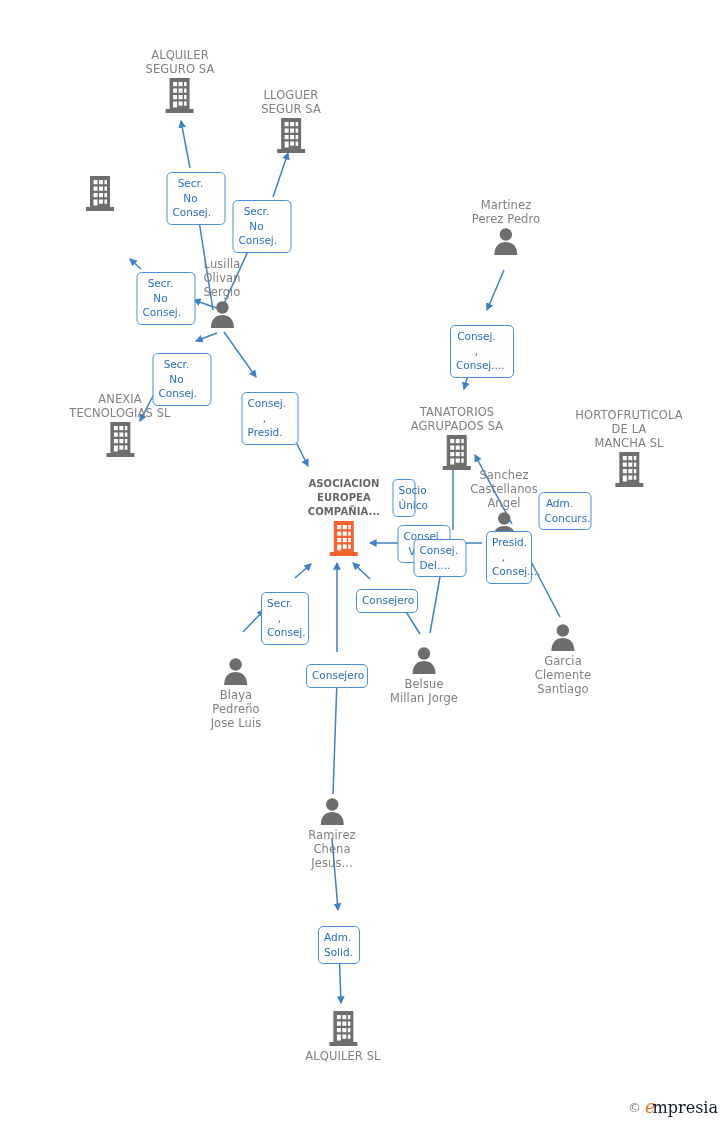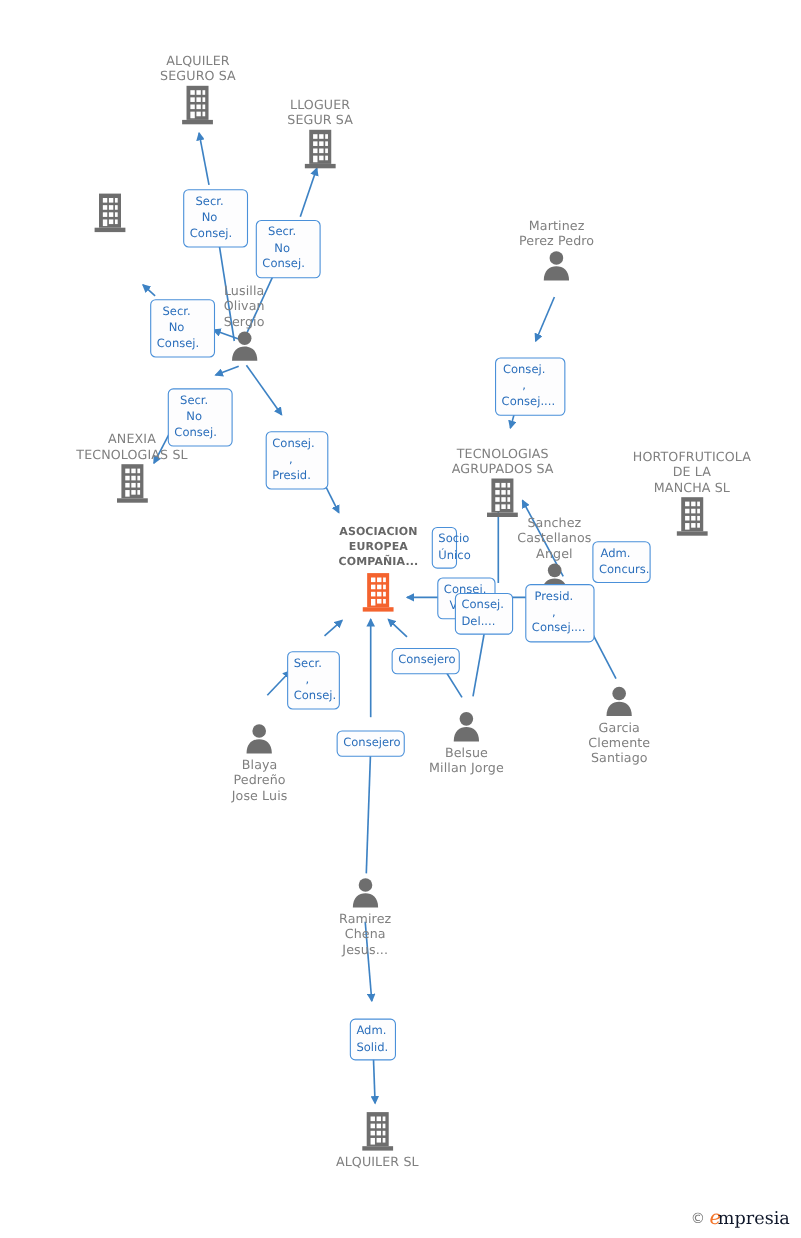--- a/index.html
+++ b/index.html
@@ -256,21 +256,21 @@
         <div class="node-label">Martinez
 Perez Pedro</div>
         <div class="node-icon">
           <svg width="30" height="30" viewBox="0 0 30 30" aria-hidden="true">
             <circle cx="15" cy="8.5" r="6.2" fill="#6e6e6e"></circle>
             <path d="M3.5 29 C3.5 19.5 9 16 15 16 C21 16 26.5 19.5 26.5 29 Z" fill="#6e6e6e"></path>
           </svg>
         </div>
       </div>
       <div class="node label-above" style="left: 457px; top: 405px;">
-        <div class="node-label">TECNOLOGIAS
+        <div class="node-label">TANATORIOS
 AGRUPADOS SA</div>
         <div class="node-icon">
           <svg width="30" height="38" viewBox="0 0 30 38" aria-hidden="true">
             <rect x="5" y="2" width="20" height="31" fill="#6e6e6e"></rect>
             <rect x="1" y="33" width="28" height="4" fill="#6e6e6e"></rect>
             <g fill="#ffffff">
               <rect x="8.5" y="6" width="4" height="4.2"></rect>
               <rect x="14" y="6" width="4" height="4.2"></rect>
               <rect x="19.5" y="6" width="2.5" height="4.2"></rect>
               <rect x="8.5" y="12.5" width="4" height="4.2"></rect>
@@ -428,21 +428,21 @@
       <div class="rel" style="left: 482px; top: 325px; width: 64px; min-height: 37px;">Consej. ,
 Consej....</div>
       <div class="rel" style="left: 404px; top: 479px; width: 22px; min-height: 37px;">Socio
 Único</div>
       <div class="rel" style="left: 565px; top: 492px; width: 53px; min-height: 37px;">Adm.
 Concurs.</div>
       <div class="rel" style="left: 424px; top: 525px; width: 53px; min-height: 37px;">Consej.
 Vi...</div>
       <div class="rel" style="left: 440px; top: 539px; width: 53px; min-height: 37px;">Consej.
 Del....</div>
-      <div class="rel" style="left: 509px; top: 531px; width: 63px; min-height: 37px;">Presid. ,
+      <div class="rel" style="left: 509px; top: 531px; width: 46px; min-height: 37px;">Presid. ,
 Consej....</div>
       <div class="rel" style="left: 285px; top: 592px; width: 48px; min-height: 37px;">Secr. ,
 Consej.</div>
       <div class="rel" style="left: 387px; top: 589px; width: 62px; min-height: 20px;">Consejero</div>
       <div class="rel" style="left: 337px; top: 664px; width: 62px; min-height: 20px;">Consejero</div>
       <div class="rel" style="left: 339px; top: 926px; width: 42px; min-height: 37px;">Adm.
 Solid.</div>
     </div>
 
   <div class="watermark">

